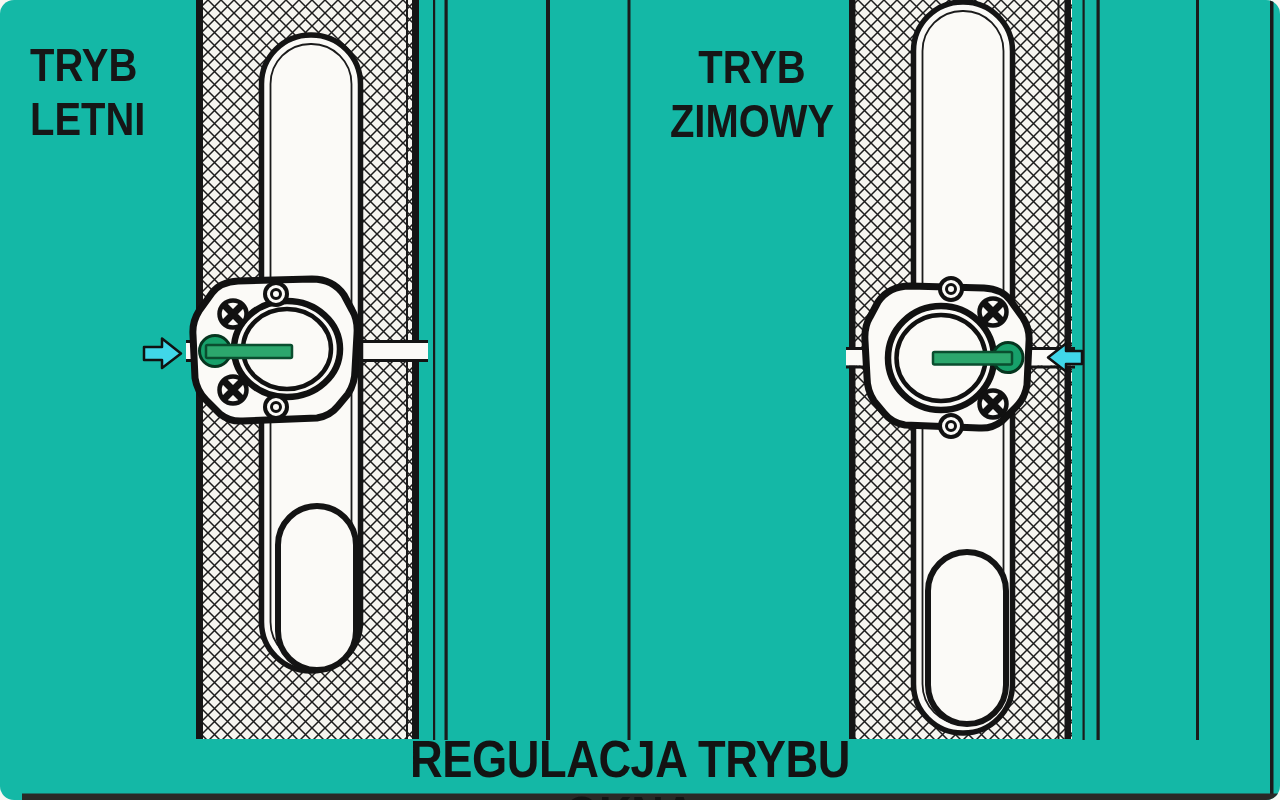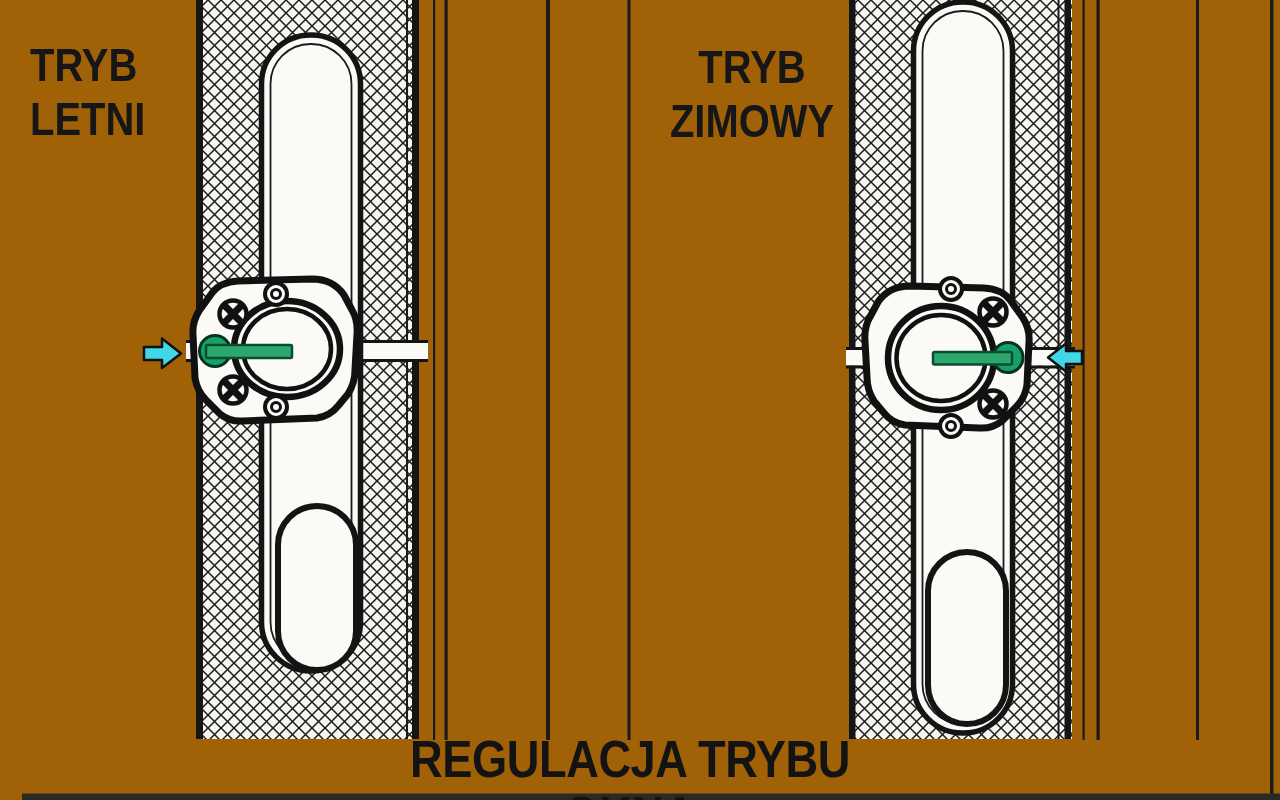--- a/index.html
+++ b/index.html
@@ -1,18 +1,18 @@
 <!DOCTYPE html>
 <html><head>
 <meta charset="utf-8">
 <style>
   html,body{margin:0;padding:0;background:#f8f7f3;}
   .stage{
     position:relative;width:1280px;height:800px;overflow:hidden;
-    background:#a16207;font-family:"Liberation Sans",sans-serif;
+    background:#14b8a6;font-family:"Liberation Sans",sans-serif;border-radius:14px;
   }
   .stage svg{position:absolute;left:0;top:0;}
   .panel-title{
     position:absolute;color:#161616;font-weight:700;font-size:47px;
     line-height:54px;letter-spacing:0px;transform:scaleX(0.85);
   }
   .panel-title.left{left:30px;top:38px;transform-origin:left top;text-align:left;}
   .panel-title.right{left:632px;top:40px;width:240px;transform-origin:center top;text-align:center;}
   .caption{
     position:absolute;left:345px;top:731px;width:570px;text-align:center;

